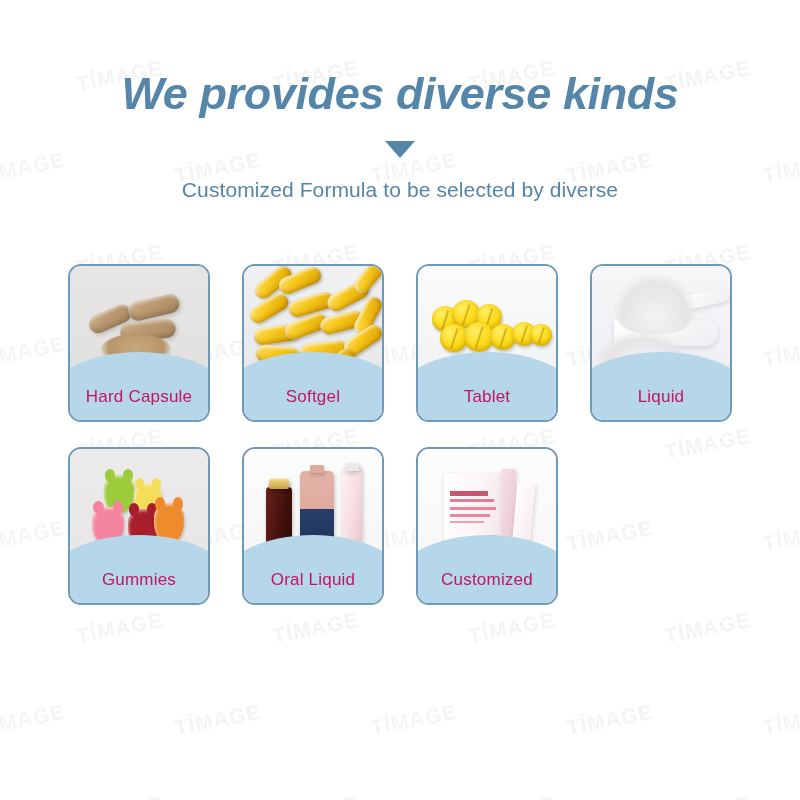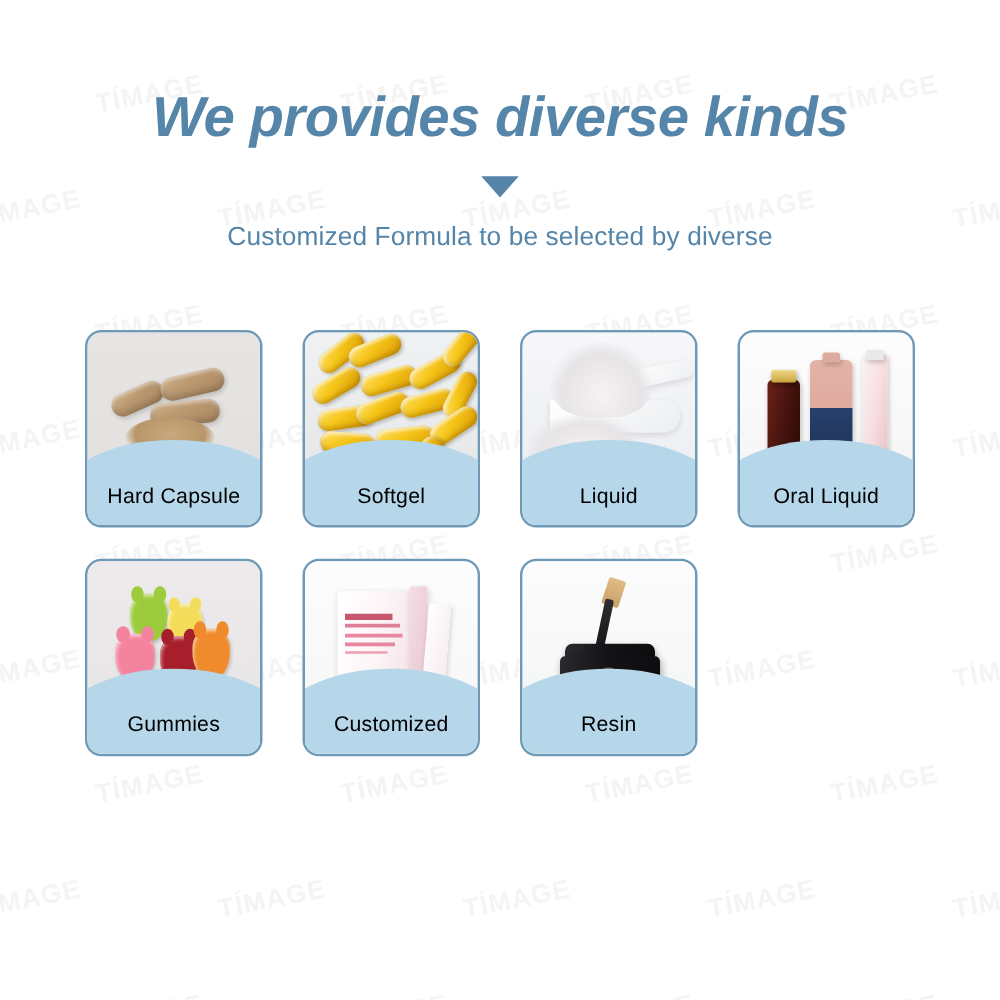--- a/index.html
+++ b/index.html
@@ -107,21 +107,21 @@
     position: absolute;
     left: 0;
     right: 0;
     bottom: 0;
     height: 46px;
     background: #b6d6e9;
     display: flex;
     align-items: center;
     justify-content: center;
     font-size: 17px;
-    color: #000000;
+    color: #be185d;
     letter-spacing: 0.2px;
     z-index: 4;
   }
   
   .card-label::before {
     content: "";
     position: absolute;
     left: -16%;
     top: -22px;
     width: 132%;
@@ -329,67 +329,84 @@
           <div class="gel" style="left:98px;  top:66px; width:42px; height:17px; transform:rotate(-34deg);"></div>
           <div class="gel" style="left:26px;  top:96px; width:46px; height:17px; transform:rotate(10deg);"></div>
           <div class="gel" style="left:72px;  top:92px; width:42px; height:17px; transform:rotate(-46deg);"></div>
         </div>
       </div>
       <div class="card-label">
         <span class="label-text">Softgel</span>
       </div>
     </div>
 
+    <div class="dosage-card">
+      <div class="card-photo">
+        <div class="scene bg-tablet">
+          <div class="tab" style="left:14px; top:40px; width:26px; height:26px;"></div>
+          <div class="tab" style="left:34px; top:34px; width:28px; height:28px;"></div>
+          <div class="tab" style="left:58px; top:38px; width:26px; height:26px;"></div>
+          <div class="tab" style="left:22px; top:58px; width:28px; height:28px;"></div>
+          <div class="tab" style="left:46px; top:56px; width:30px; height:30px;"></div>
+          <div class="tab" style="left:72px; top:58px; width:26px; height:26px;"></div>
+          <div class="tab" style="left:94px; top:56px; width:24px; height:24px;"></div>
+          <div class="tab" style="left:112px;top:58px; width:22px; height:22px;"></div>
+        </div>
+      </div>
+      <div class="card-label">
+        <span class="label-text">Tablet</span>
+      </div>
+    </div>
 
     <div class="dosage-card">
       <div class="card-photo">
         <div class="scene bg-powder">
           <div class="scoop" style="left:22px; top:54px; width:104px; height:26px; border-radius:0 40px 40px 0;"></div>
           <div class="scoop" style="left:86px; top:26px; width:52px; height:14px; border-radius:8px; transform:rotate(-12deg);"></div>
           <div class="mound" style="left:22px; top:8px;  width:82px; height:60px; border-radius:50% 50% 40% 40%;"></div>
           <div class="mound" style="left:4px;  top:66px; width:92px; height:44px; border-radius:50% 50% 35% 35%;"></div>
         </div>
       </div>
       <div class="card-label">
         <span class="label-text">Liquid</span>
-      </div>
-    </div>
-
-    <div class="dosage-card">
-      <div class="card-photo">
-        <div class="scene bg-liquid">
-
-          <div class="bottle" style="left:22px; top:38px; width:26px; height:66px; border-radius:4px 4px 5px 5px; background:linear-gradient(100deg,#6b2218,#41110c 60%,#2d0b07);"></div>
-          <div class="bottle" style="left:25px; top:30px; width:20px; height:10px; border-radius:2px; background:linear-gradient(#e7c濃 0%,#d9b44a 50%,#b08c2c 100%);"></div>
-          <div class="bottle" style="left:25px; top:30px; width:20px; height:10px; border-radius:2px; background:linear-gradient(#f0d98a,#c9a33c);"></div>
-
-          <div class="bottle" style="left:56px; top:22px; width:34px; height:80px; border-radius:5px; background:linear-gradient(#e3b3a8 0%, #e0aa9e 48%, #27406b 48%, #1d3156 100%);"></div>
-          <div class="bottle" style="left:66px; top:16px; width:14px; height:8px; border-radius:2px 2px 0 0; background:#ddaa9d;"></div>
-
-          <div class="bottle" style="left:98px; top:18px; width:20px; height:84px; border-radius:3px; background:linear-gradient(100deg,#fdf2f3,#f6dde0 55%,#e9c3c8);"></div>
-          <div class="bottle" style="left:101px; top:14px; width:14px; height:8px; border-radius:2px 2px 0 0; background:#e9e9ea;"></div>
-        </div>
-      </div>
-      <div class="card-label">
-        <span class="label-text">Oral Liquid</span>
       </div>
     </div>
 
     <div class="dosage-card">
       <div class="card-photo">
         <div class="scene bg-gummies">
           <div class="bear" style="left:34px; top:26px; width:30px; height:38px; background:#9ccb3b;"></div>
           <div class="bear" style="left:64px; top:34px; width:28px; height:36px; background:#f4dd5a;"></div>
           <div class="bear" style="left:22px; top:58px; width:32px; height:38px; background:#f4849e;"></div>
           <div class="bear" style="left:58px; top:60px; width:30px; height:38px; background:#a81f2c;"></div>
           <div class="bear" style="left:84px; top:54px; width:30px; height:40px; background:#ef8b2c;"></div>
         </div>
       </div>
       <div class="card-label">
         <span class="label-text">Gummies</span>
+      </div>
+    </div>
+
+    <div class="dosage-card">
+      <div class="card-photo">
+        <div class="scene bg-liquid">
+
+          <div class="bottle" style="left:22px; top:38px; width:26px; height:66px; border-radius:4px 4px 5px 5px; background:linear-gradient(100deg,#6b2218,#41110c 60%,#2d0b07);"></div>
+          <div class="bottle" style="left:25px; top:30px; width:20px; height:10px; border-radius:2px; background:linear-gradient(#e7c濃 0%,#d9b44a 50%,#b08c2c 100%);"></div>
+          <div class="bottle" style="left:25px; top:30px; width:20px; height:10px; border-radius:2px; background:linear-gradient(#f0d98a,#c9a33c);"></div>
+
+          <div class="bottle" style="left:56px; top:22px; width:34px; height:80px; border-radius:5px; background:linear-gradient(#e3b3a8 0%, #e0aa9e 48%, #27406b 48%, #1d3156 100%);"></div>
+          <div class="bottle" style="left:66px; top:16px; width:14px; height:8px; border-radius:2px 2px 0 0; background:#ddaa9d;"></div>
+
+          <div class="bottle" style="left:98px; top:18px; width:20px; height:84px; border-radius:3px; background:linear-gradient(100deg,#fdf2f3,#f6dde0 55%,#e9c3c8);"></div>
+          <div class="bottle" style="left:101px; top:14px; width:14px; height:8px; border-radius:2px 2px 0 0; background:#e9e9ea;"></div>
+        </div>
+      </div>
+      <div class="card-label">
+        <span class="label-text">Oral Liquid</span>
       </div>
     </div>
 
     <div class="dosage-card">
       <div class="card-photo">
         <div class="scene bg-probiotics">
           <div class="carton" style="left:26px; top:24px; width:60px; height:78px; border-radius:2px;"></div>
           <div class="carton" style="left:84px; top:20px; width:14px; height:82px; border-radius:2px; background:linear-gradient(100deg,#f5dde3,#e9c7d0);"></div>
           <div class="pink-bar" style="left:32px; top:58px; width:46px; height:3px;"></div>
           <div class="pink-bar" style="left:32px; top:65px; width:40px; height:3px;"></div>
@@ -399,29 +416,15 @@
           <div class="sachet" style="left:96px; top:34px; width:18px; height:76px; transform:rotate(5deg);"></div>
           <div class="pink-bar" style="left:44px; top:88px; width:30px; height:12px; border-radius:50%; background:#b43a5a; opacity:.85;"></div>
           <div class="pink-bar" style="left:64px; top:86px; width:20px; height:14px; border-radius:50%; background:#6d3c82; opacity:.7;"></div>
         </div>
       </div>
       <div class="card-label">
         <span class="label-text">Customized</span>
       </div>
     </div>
 
-    <div class="dosage-card">
-      <div class="card-photo">
-        <div class="scene bg-resin">
-          <div class="spatula" style="left:66px; top:14px; width:14px; height:22px; border-radius:2px; background:linear-gradient(#e0bb86,#caa068); transform:rotate(18deg);"></div>
-          <div class="spatula" style="left:62px; top:30px; width:7px; height:42px; border-radius:2px; background:linear-gradient(#2e2e32,#17171a); transform:rotate(12deg);"></div>
-          <div class="jar" style="left:34px; top:66px; width:72px; height:14px; border-radius:6px 6px 2px 2px;"></div>
-          <div class="jar" style="left:30px; top:76px; width:80px; height:36px; border-radius:4px 4px 12px 12px;"></div>
-          <div class="pink-bar" style="left:62px; top:86px; width:14px; height:10px; background:transparent; border-radius:50%; box-shadow:0 0 0 1px rgba(255,255,255,.35);"></div>
-        </div>
-      </div>
-      <div class="card-label">
-        <span class="label-text">Resin</span>
-      </div>
-    </div>
 
   </div>
 </div>
 
 </body></html>

